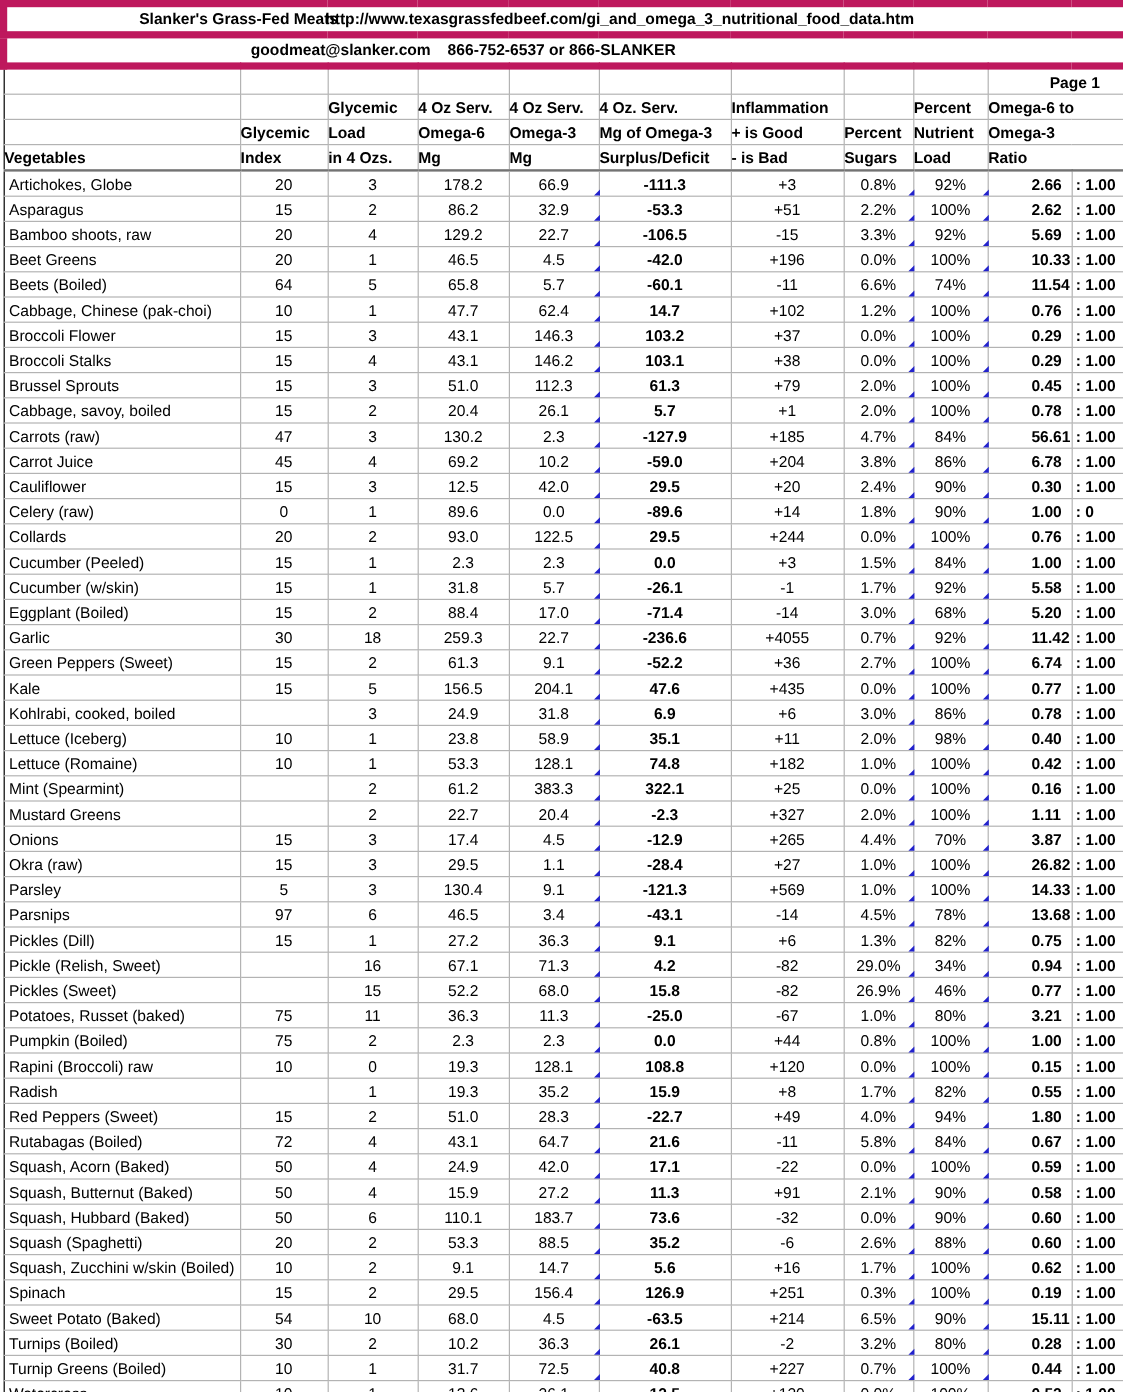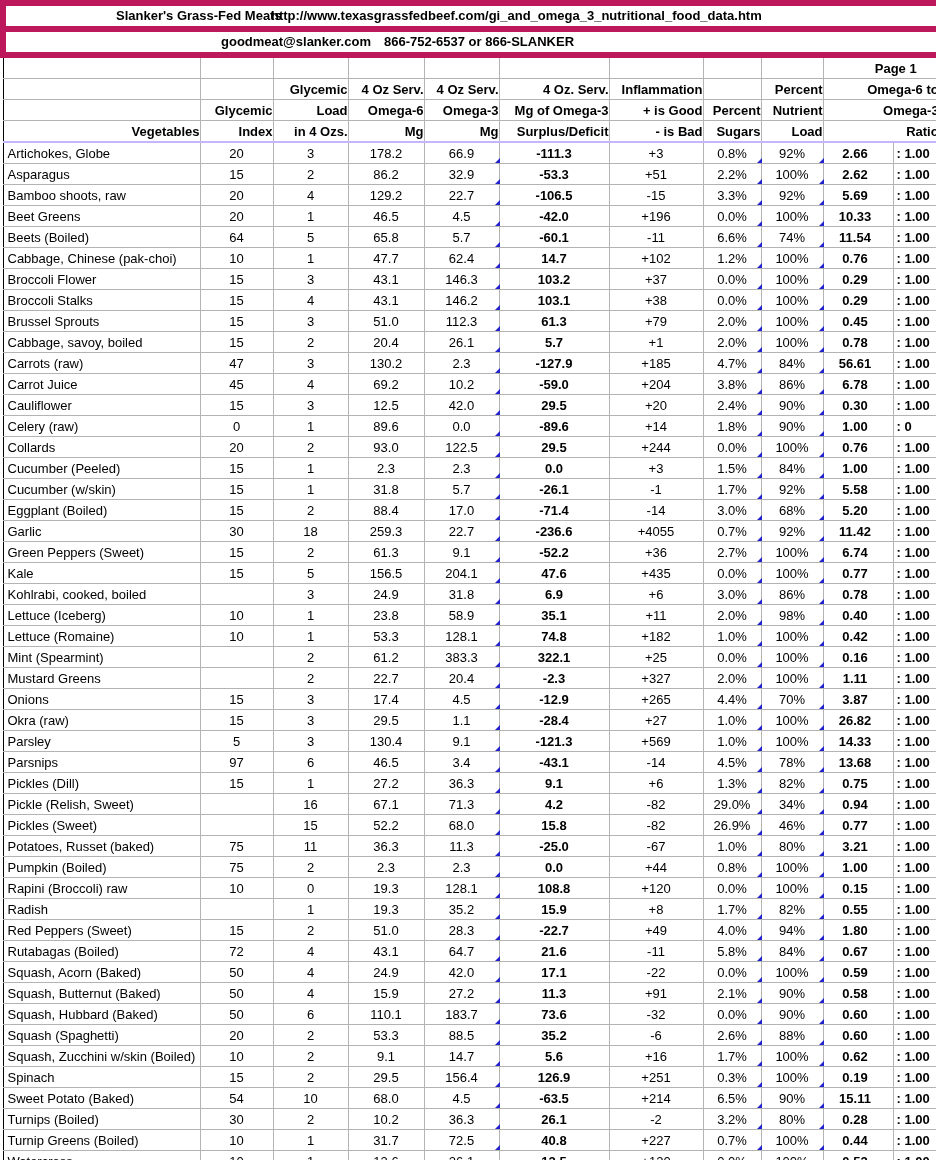--- a/index.html
+++ b/index.html
@@ -6,27 +6,27 @@
   #sheet{width:936px;font-family:"Liberation Sans","DejaVu Sans",sans-serif;color:#000;}
   table{border-collapse:collapse;table-layout:fixed;width:936px;}
   td{border:1px solid #b3b3b3;height:20px;font-size:13px;padding:0;white-space:nowrap;
      vertical-align:middle;}
   
   tr.titlerow td{border:6px solid #be185d;position:relative;}
   .t-abs{position:absolute;top:0;line-height:19px;font-weight:bold;}
   
   tr.pagerow td{font-weight:bold;}
   .page-cell{text-align:right;padding-right:22px;}
-  tr.hdr td{font-weight:bold;text-align:right;margin-left:20px;}
-  tr.hdr-last td{border-bottom:2px solid #c4b5fd;height:20px;}
+  tr.hdr td{font-weight:bold;text-align:left;margin-left:20px;}
+  tr.hdr-last td{border-bottom:2px solid #737373;height:20px;}
   
   .c-name{text-align:left;padding-left:4px;overflow:hidden;}
   .c-num{text-align:center;}
   .c-surplus{text-align:center;font-weight:bold;}
-  .c-ratio{text-align:center;font-weight:bold;padding-right:6px;}
+  .c-ratio{text-align:left;font-weight:bold;padding-right:6px;padding-left:36px;}
   .c-suffix{text-align:left;font-weight:bold;padding-left:3px;}
   td.first{border-left:1px solid #000;}
   
   td.has-mark{position:relative;}
   .cmark{position:absolute;width:0;height:0;right:-1px;bottom:0;
          border-bottom:5px solid #2323cd;border-left:5px solid transparent;}
 </style>
 </head>
 <body>
 
@@ -47,22 +47,22 @@
   </colgroup>
   <tbody>
     <tr class="titlerow">
       <td colspan="11">
         <span class="t-abs" style="left:110px">Slanker's Grass-Fed Meats</span>
         <span class="t-abs" style="left:265px">http://www.texasgrassfedbeef.com/gi_and_omega_3_nutritional_food_data.htm</span>
       </td>
     </tr>
     <tr class="titlerow">
       <td colspan="11">
-        <span class="t-abs" style="left:215px">goodmeat@slanker.com</span>
-        <span class="t-abs" style="left:378px">866-752-6537 or 866-SLANKER</span>
+        <span class="t-abs" style="left:203px">goodmeat@slanker.com</span>
+        <span class="t-abs" style="left:367px">866-752-6537 or 866-SLANKER</span>
       </td>
     </tr>
     <tr class="pagerow">
       <td class="first"></td>
       <td></td>
       <td></td>
       <td></td>
       <td></td>
       <td></td>
       <td></td>

